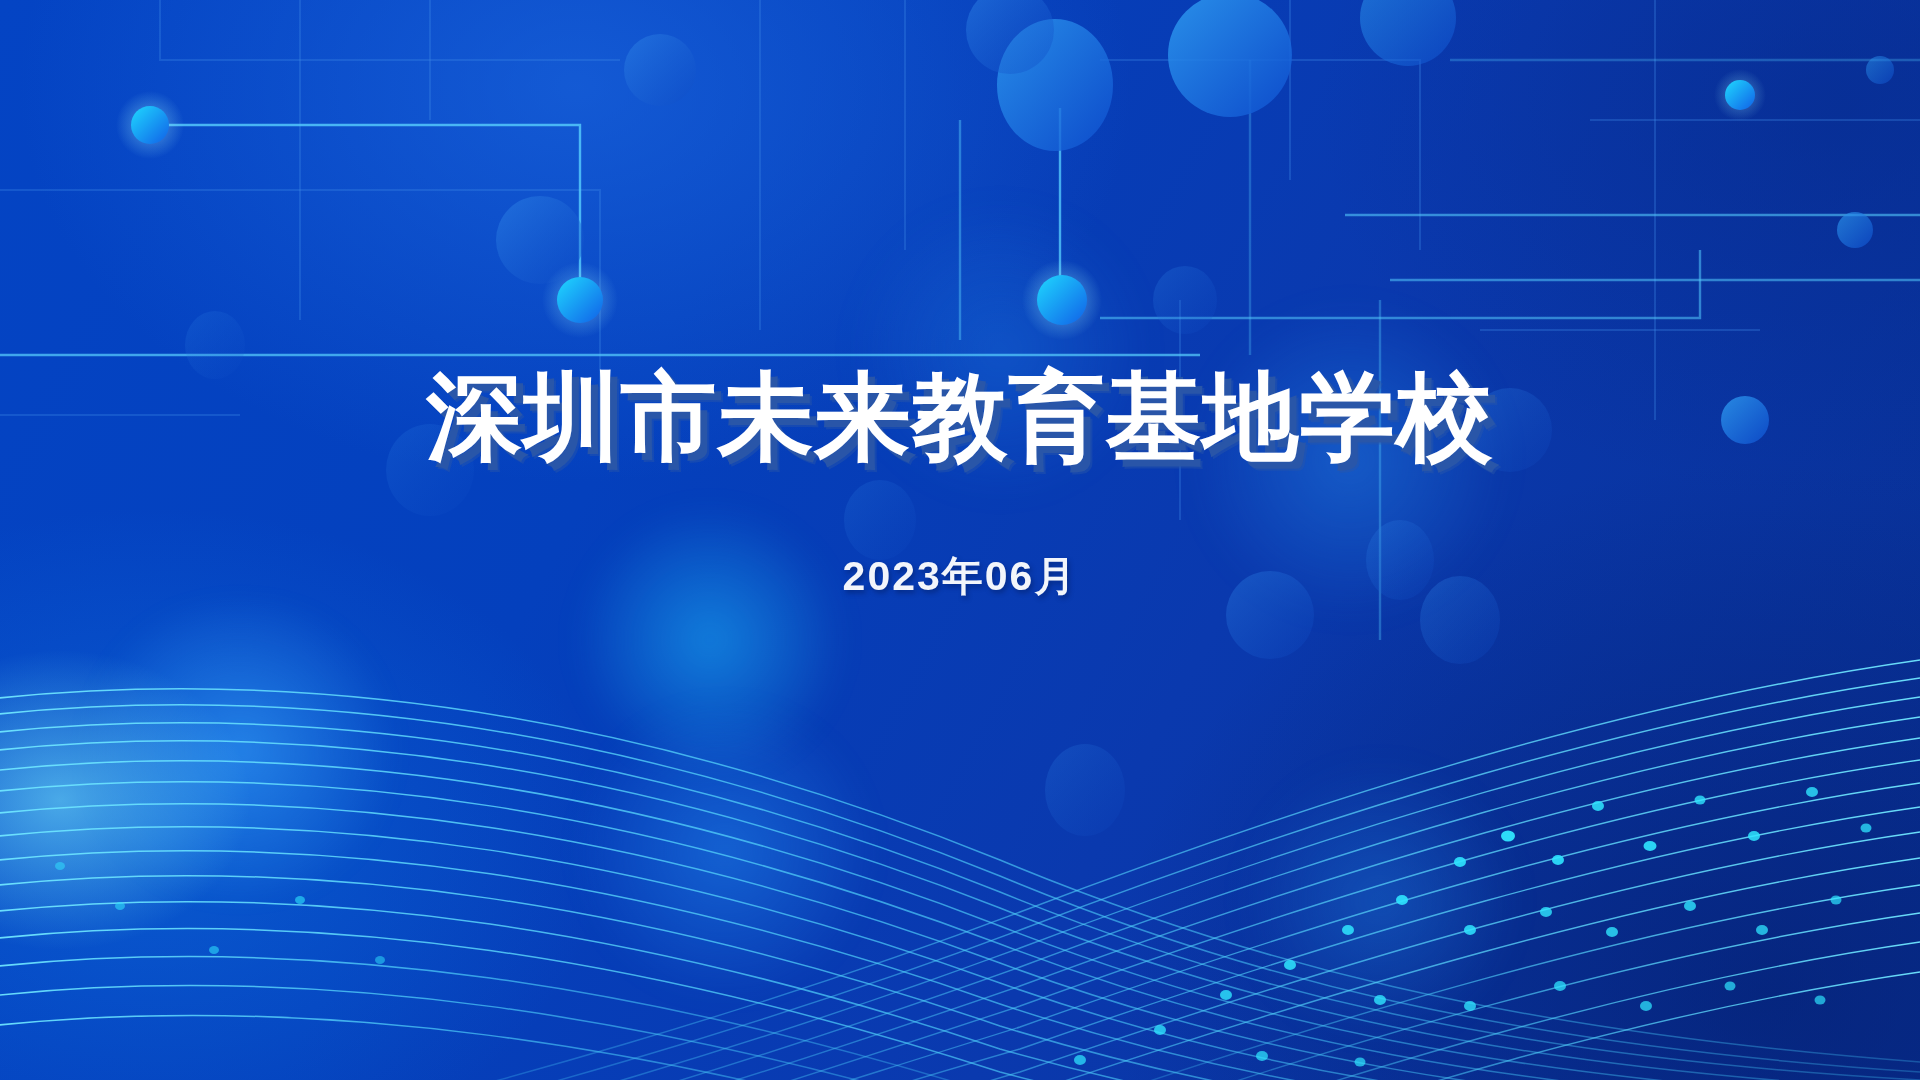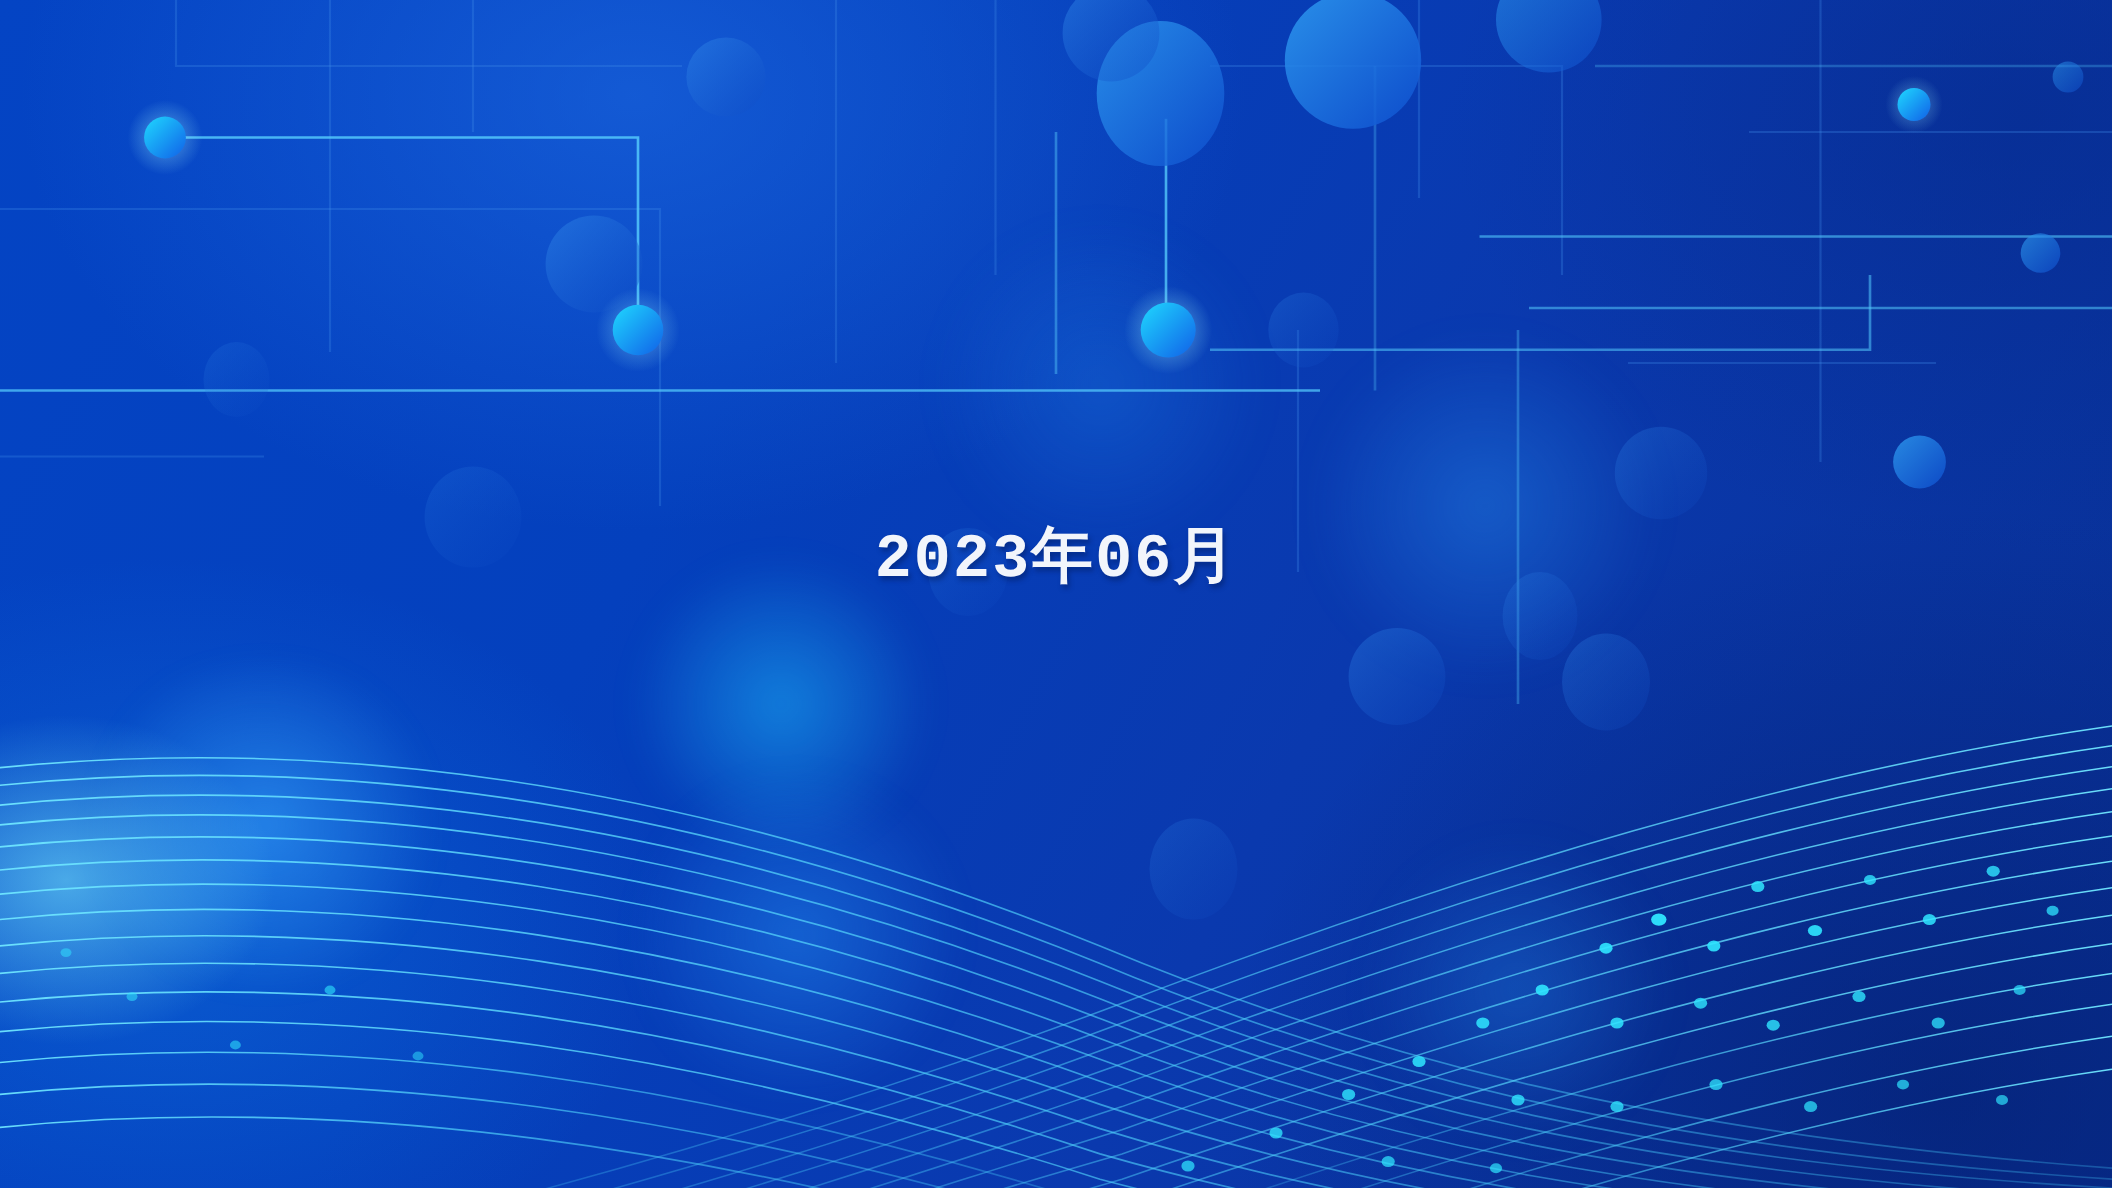--- a/index.html
+++ b/index.html
@@ -44,27 +44,26 @@
     color:#ffffff;
     letter-spacing:1px;
     white-space:nowrap;
     text-shadow:
        7px 7px 0 rgba(42,86,168,.95),
        9px 9px 0 rgba(42,86,168,.45);
   }
   #title-line-2 { margin-top:8px; }
 
   #date-text {
-    margin-top:108px;
-    font-size:56px;
+    margin-top:76px;
+    font-size:41px;
     font-weight:700;
     color:#f2f5fb;
     letter-spacing:2px;
     text-shadow:2px 3px 5px rgba(3,25,85,.45);
-    font-family:Liberation Mono, monospace;
   }
 </style>
 </head>
 <body>
 
 <div id="slide">
 
   <div class="layer">
     <div class="blob" style="left:60px;  top:600px;  width:360px; height:300px; background:radial-gradient(circle,rgba(60,170,255,.55) 0%,rgba(60,170,255,0) 68%); filter:blur(10px);"></div>
     <div class="blob" style="left:560px; top:700px;  width:330px; height:300px; background:radial-gradient(circle,rgba(40,150,250,.42) 0%,rgba(40,150,250,0) 68%); filter:blur(12px);"></div>
@@ -258,17 +257,18 @@
         <ellipse cx="214" cy="950" rx="5" ry="4" opacity=".55"></ellipse>
         <ellipse cx="120" cy="906" rx="5" ry="4" opacity=".55"></ellipse>
         <ellipse cx="60" cy="866" rx="5" ry="4" opacity=".5"></ellipse>
         <ellipse cx="380" cy="960" rx="5" ry="4" opacity=".5"></ellipse>
       </g>
     </svg>
   </div>
 
   <div id="content">
     <div id="title-block">
+      <div class="title-line" id="title-line-1">深圳市未来教育基地学校</div>
     </div>
     <div id="date-text">2023年06月</div>
   </div>
 
 </div>
 
 </body></html>

